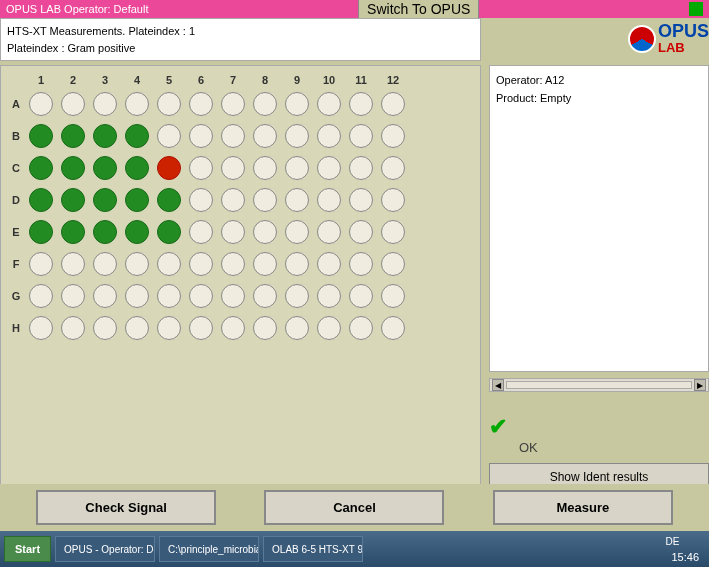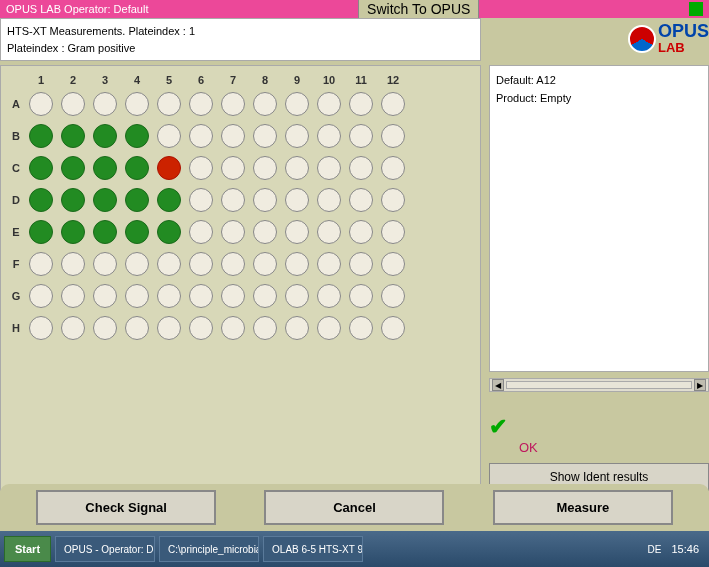--- a/index.html
+++ b/index.html
@@ -198,21 +198,21 @@
     .ok-check {
       width: 24px;
       height: 24px;
       color: #00aa00;
       font-size: 22px;
       font-weight: bold;
       line-height: 1;
     }
     .ok-label {
       font-size: 13px;
-      color: #be185d;
+      color: #404040;
       margin-top: 40px;
     }
 
     #show-ident-btn {
       background: #d8d5c8;
       border: 1px solid #888;
       padding: 6px 10px;
       font-size: 12px;
       cursor: pointer;
       text-align: center;
@@ -222,21 +222,20 @@
     
     #bottom-buttons {
       position: absolute;
       bottom: 36px;
       left: 0;
       right: 0;
       display: flex;
       justify-content: space-around;
       padding: 6px 12px;
       background: #c8c8a0;
-      border-radius: 9px;
     }
     .bottom-btn {
       background: #d8d5c8;
       border: 2px solid #888;
       padding: 8px 0;
       width: 180px;
       font-size: 13px;
       font-weight: bold;
       cursor: pointer;
       text-align: center;
@@ -275,24 +274,25 @@
       display: flex;
       align-items: center;
       cursor: pointer;
       max-width: 100px;
       overflow: hidden;
       white-space: nowrap;
     }
     .taskbar-right {
       margin-left: auto;
       display: flex;
-      align-items: flex-end;
+      align-items: flex-start;
       gap: 4px;
       color: white;
       font-size: 10px;
+      flex-direction: column;
     }
     .taskbar-clock {
       color: white;
       font-size: 11px;
       padding: 0 6px;
     }
   </style>
 </head>
 <body>
 
@@ -631,21 +631,21 @@
       <div class="opus-logo">
         <div class="opus-circle"></div>
         <div>
           <div class="opus-text">OPUS</div>
           <div class="lab-text">LAB</div>
         </div>
       </div>
     </div>
 
     <div id="info-display">
-      <div>Default: A12</div>
+      <div>Operator: A12</div>
       <div>Product: Empty</div>
     </div>
 
     <div id="scrollbar-area">
       <div class="scroll-arrow">◀</div>
       <div class="scroll-track"></div>
       <div class="scroll-arrow">▶</div>
     </div>
 
     <div id="ok-area">

